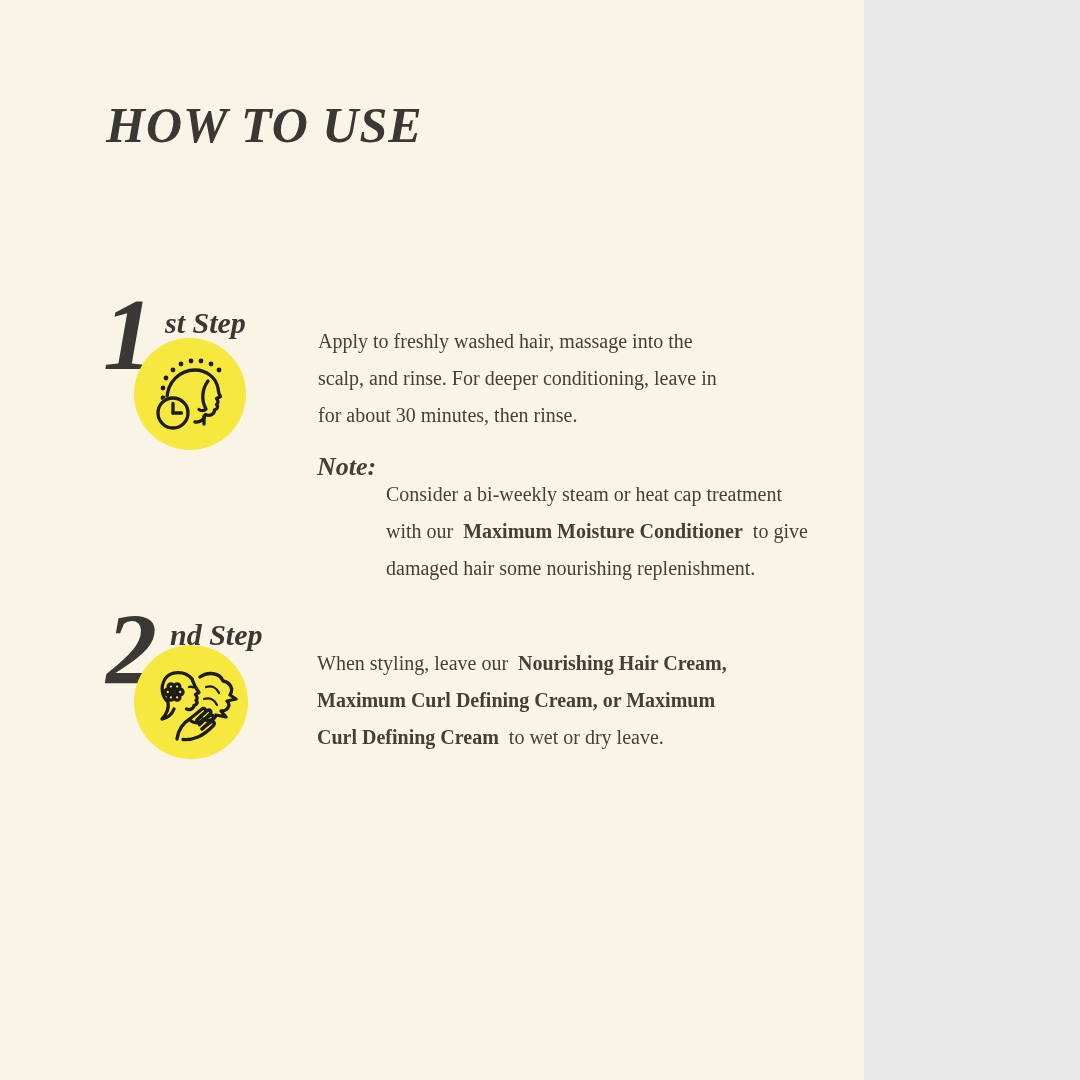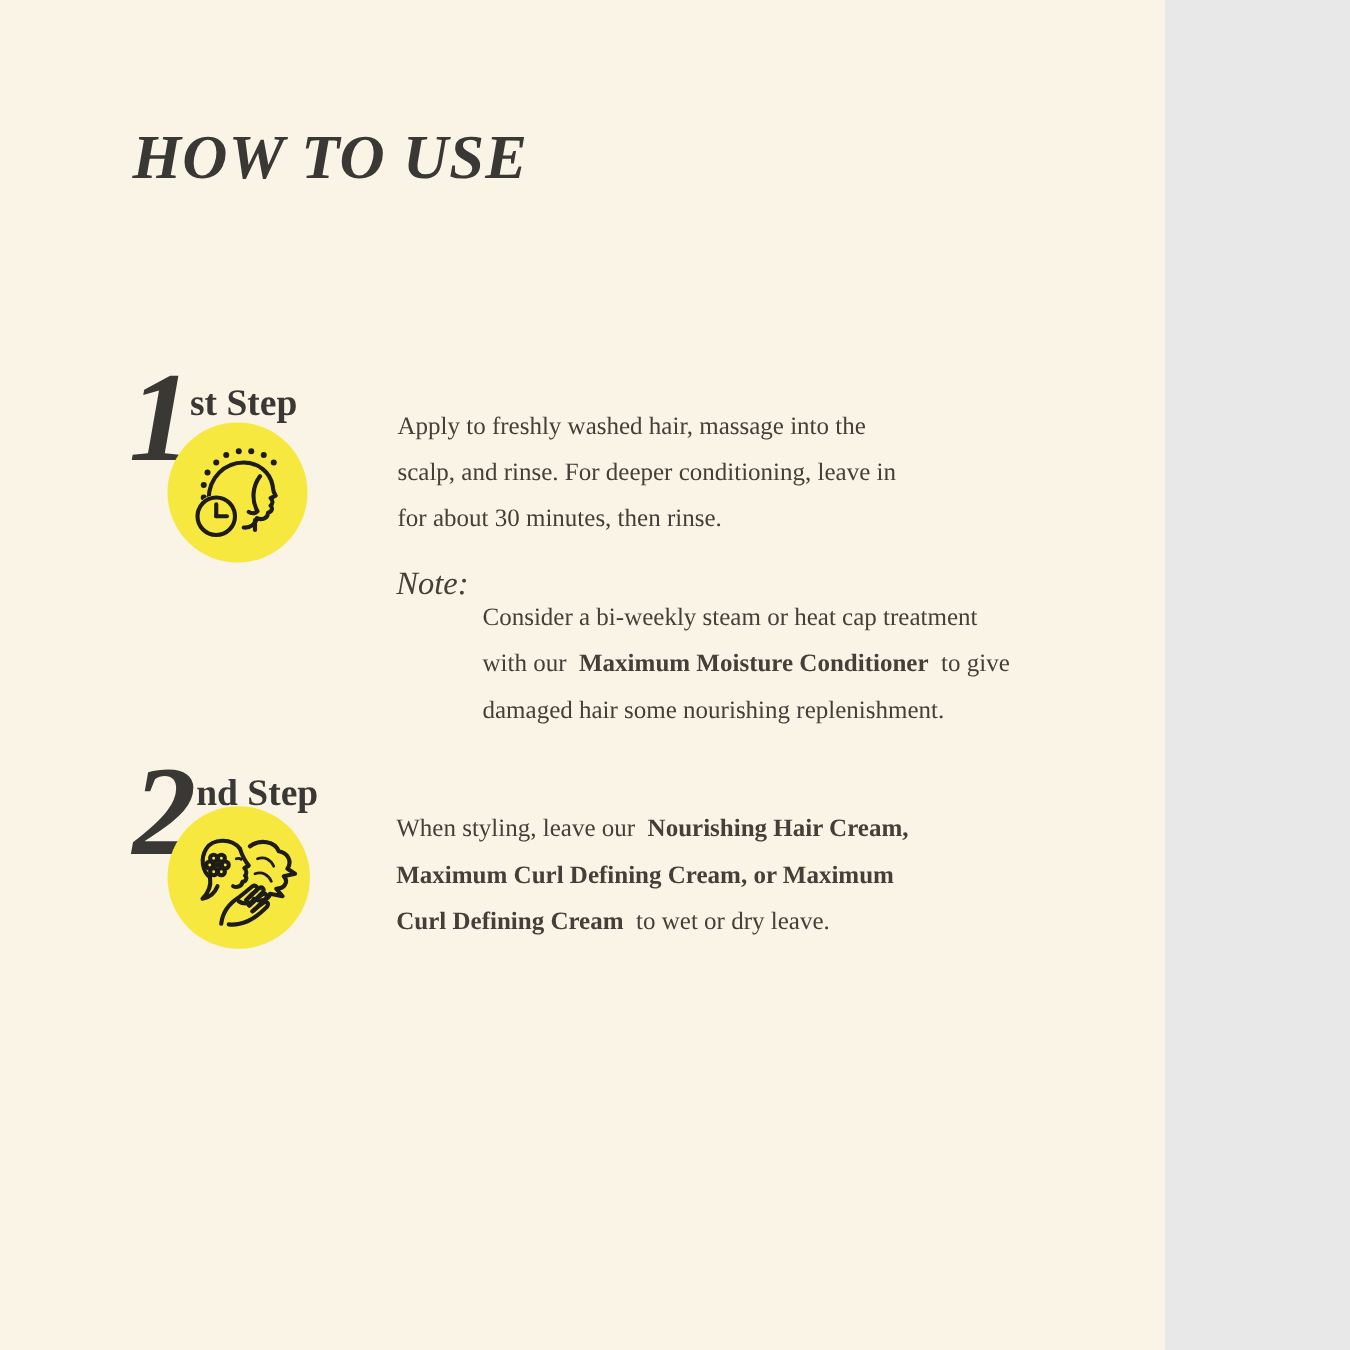--- a/index.html
+++ b/index.html
@@ -6,21 +6,21 @@
     --accent-yellow: #f6e83f;
     --heading-text: #3a3834;
     --body-text: #444039;
     --icon-stroke: #1d1c19;
     --canvas-bg: #faf4e6;
   }
   * { margin: 0; padding: 0; box-sizing: border-box; }
   html, body { background: #e8e8e8; }
   .canvas {
     position: relative;
-    width: 932px;
+    width: 864px;
     height: 1080px;
     background: var(--canvas-bg);
     overflow: hidden;
     font-family: "Liberation Serif", serif;
     padding-left: 43px;
   }
   .title {
     position: absolute;
     left: 106px;
     top: 100px;
@@ -39,21 +39,23 @@
     font-style: italic;
     color: var(--heading-text);
   }
   .num-1 { left: 103px; top: 284px; }
   .num-2 { left: 106px; top: 599px; }
   .step-suffix {
     position: absolute;
     font-size: 30px;
     line-height: 1;
     font-weight: bold;
+    font-style: italic;
     color: var(--heading-text);
+    margin-left: 13px;
   }
   .suf-1 { left: 152px; top: 308px; }
   .suf-2 { left: 157px; top: 620px; }
   .step-badge {
     position: absolute;
     border-radius: 50%;
     background: var(--accent-yellow);
   }
   .badge-1 { left: 134px; top: 338px; width: 112px; height: 112px; }
   .badge-2 { left: 134px; top: 645px; width: 114px; height: 114px; }
@@ -76,21 +78,21 @@
     color: var(--body-text);
     white-space: pre-line;
   }
   .para-1 { left: 318px; top: 323px; width: 620px; }
   .note-label {
     position: absolute;
     left: 317px;
     top: 448px;
     font-size: 26px;
     line-height: 37px;
-    font-weight: normal;
+    font-weight: bold;
     font-style: italic;
     color: var(--body-text);
   }
   .note-text { left: 386px; top: 476px; width: 620px; }
   .para-2 { left: 317px; top: 645px; width: 620px; }
   .rich-bold {
     font-weight: bold;
     margin: 0 5px;
   }
   .rich-bold:first-child { margin-left: 0; }

